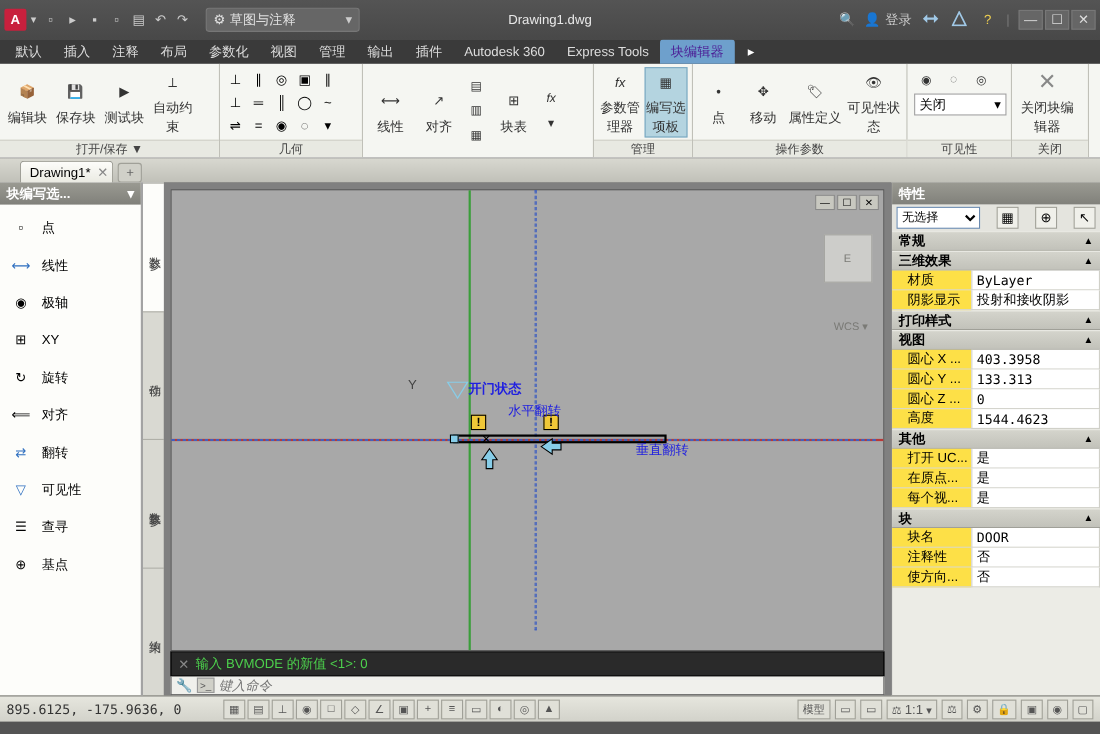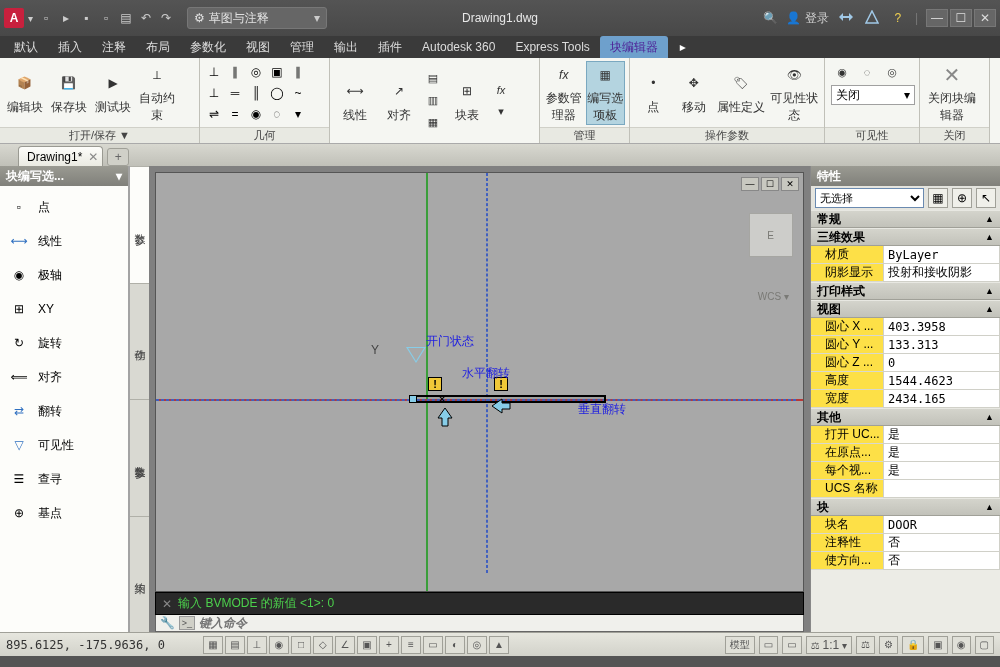--- a/index.html
+++ b/index.html
@@ -75,27 +75,27 @@
 .canvas .wincontrols { position: absolute; top: 4px; right: 4px; display: flex; gap: 2px; }
 .canvas .wincontrols button { width: 18px; height: 14px; background: #c8c8c0; border: 1px solid #888; font-size: 9px; cursor: pointer; }
 .canvas .navcube { position:absolute; right:10px; top:40px; width:44px; height:44px; background:rgba(230,230,225,0.6); border:1px solid rgba(150,150,145,0.7); display:flex; align-items:center; justify-content:center; color:rgba(100,100,95,0.8); font-size:10px; letter-spacing:1px; }
 .canvas .wcs { position:absolute; right:14px; top:118px; color:rgba(110,110,105,0.8); font-size:10px; }
 
 .canvas .y-marker { position:absolute; left:215px; top:170px; color:#444; font-size:12px; }
 
 .cmdline { height: 40px; margin: 0 6px 0 6px; display: flex; flex-direction: column; }
 .cmdhist { flex:1; background: #2a2a2a; color: #4cd04c; font-family: monospace; font-size: 12px; padding: 2px 6px; display:flex; align-items:center; border:1px solid #000; }
 .cmdinput { height: 20px; background: #f0f0ec; display: flex; align-items: center; gap: 4px; padding: 0 4px; border:1px solid #666; border-top:none; }
-.cmdinput input { flex:1; border:none; background:transparent; font-family: monospace; font-style: italic; color:#888; outline:none;font-weight:bold; }
+.cmdinput input { flex:1; border:none; background:transparent; font-family: monospace; font-style: italic; color:#888; outline:none; }
 .cmdinput .chip { width:16px; height:14px; background:#d0d0c8; border:1px solid #999; font-size:9px; display:flex;align-items:center;justify-content:center;color:#555; }
 
 
 .props { width: 190px; background: #ecece6; border-left: 1px solid #888; display: flex; flex-direction: column; }
 .props .hdr { height: 20px; background: linear-gradient(#9a9a92,#80807a); color: #fff; font-weight: bold; display: flex; align-items: center; padding: 0 6px; font-size: 11px; }
-.props .selrow { height: 24px; display:flex; align-items:center; gap:4px; padding: 2px 4px; background:#e4e4de; }
+.props .selrow { height: 24px; display:flex; align-items:center; gap:15px; padding: 2px 4px; background:#e4e4de; }
 .props .selrow select { flex:1; height:20px; border:1px solid #6a8ab0; background:#fff; font-size:11px; }
 .props .selrow button { width:20px; height:20px; background:#f0f0ea; border:1px solid #a0a098; cursor:pointer; display:flex;align-items:center;justify-content:center; }
 .props .cat { height:18px; background: linear-gradient(#d4d4cc,#c2c2ba); border-top:1px solid #e8e8e2; border-bottom:1px solid #a0a098; font-weight:bold; padding:0 6px; display:flex; align-items:center; font-size:11px; }
 .props .cat .caret { margin-left:auto; font-size:9px; }
 .props .prow { height:18px; display:flex; font-size:11px; }
 .props .prow .k { width: 72px; padding-left: 14px; background:#fde047; border-bottom:1px solid #d8d8d0; display:flex; align-items:center; white-space:nowrap; overflow:hidden; }
 .props .prow .v { flex:1; background:#fff; border:1px solid #d0d0c8; border-top:none; padding-left:4px; display:flex; align-items:center; font-family: monospace; text-align: center; }
 
 
 .statusbar { height: 24px; background: linear-gradient(#e6e6de,#d2d2ca); border-top:1px solid #a0a098; display:flex; align-items:center; padding:0 6px; gap:8px; font-size:11px; color:#333; }
@@ -381,21 +381,21 @@
             <path d="M11 2 L18 12 L14 12 L14 20 L8 20 L8 12 L4 12 Z" fill="#87cde8" stroke="#000"></path>
           </svg>
         </div>
       <div class="arrow" style="left:334px;top:222px;">
           <svg width="22" height="22">
             <path d="M2 11 L12 4 L12 8 L20 8 L20 14 L12 14 L12 18 Z" fill="#87cde8" stroke="#000"></path>
           </svg>
         </div>
       <div class="cross-mark" style="left:282px;top:218px;">×</div>
 
-      <div class="bluetext" style="left:270px;top:160px;">开门状态</div>
+      <div class="bluetext" style="left:270px;top:172px;font-weight:bold;">开门状态</div>
       <div class="bluetext" style="left:306px;top:192px;">水平翻转</div>
       <div class="bluetext" style="left:422px;top:228px;">垂直翻转</div>
 
       <div class="wincontrols">
         <button>—</button>
         <button>☐</button>
         <button>✕</button>
       </div>
       <div class="navcube">E</div>
       <div class="wcs">WCS ▾</div>
@@ -457,43 +457,35 @@
           <div class="v">133.313</div>
         </div>
         <div class="prow">
           <div class="k">圆心 Z ...</div>
           <div class="v">0</div>
         </div>
         <div class="prow">
           <div class="k">高度</div>
           <div class="v">1544.4623</div>
         </div>
-        <div class="prow">
-          <div class="k">宽度</div>
-          <div class="v">2434.165</div>
-        </div>
         <div class="cat">
           <span>其他</span>
           <span class="caret">▲</span>
         </div>
         <div class="prow">
           <div class="k">打开 UC...</div>
           <div class="v">是</div>
         </div>
         <div class="prow">
           <div class="k">在原点...</div>
           <div class="v">是</div>
         </div>
         <div class="prow">
           <div class="k">每个视...</div>
           <div class="v">是</div>
-        </div>
-        <div class="prow">
-          <div class="k">UCS 名称</div>
-          <div class="v"></div>
         </div>
         <div class="cat">
           <span>块</span>
           <span class="caret">▲</span>
         </div>
         <div class="prow">
           <div class="k">块名</div>
           <div class="v">DOOR</div>
         </div>
         <div class="prow">

